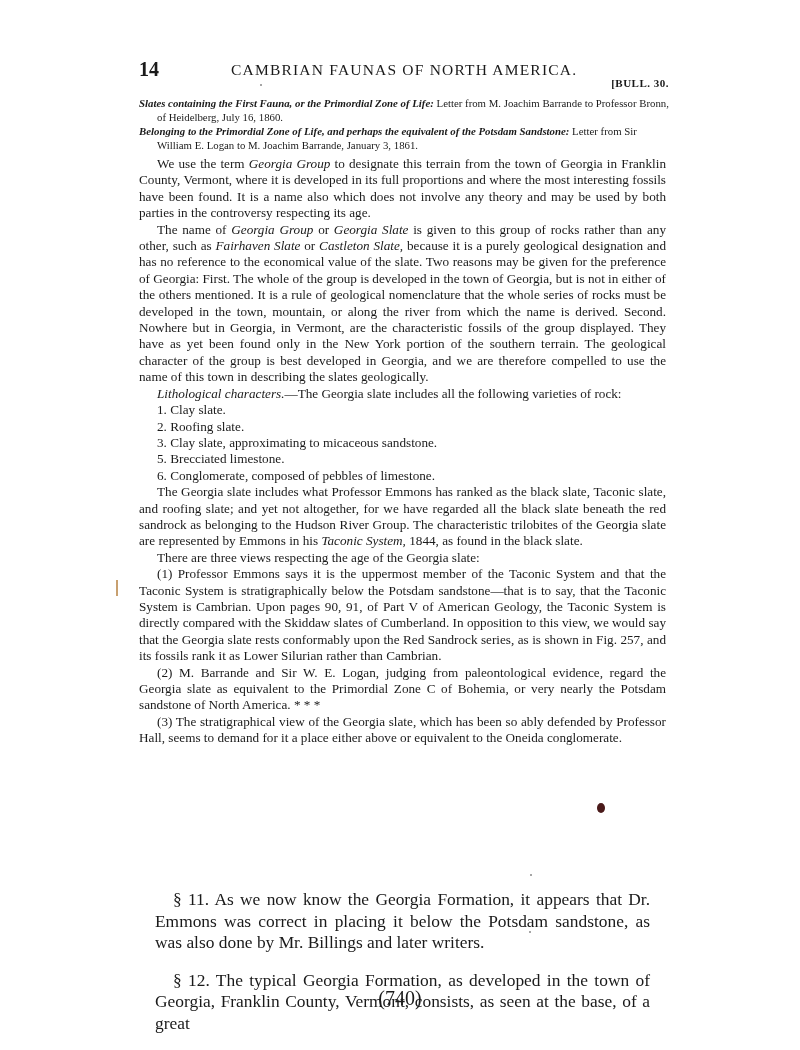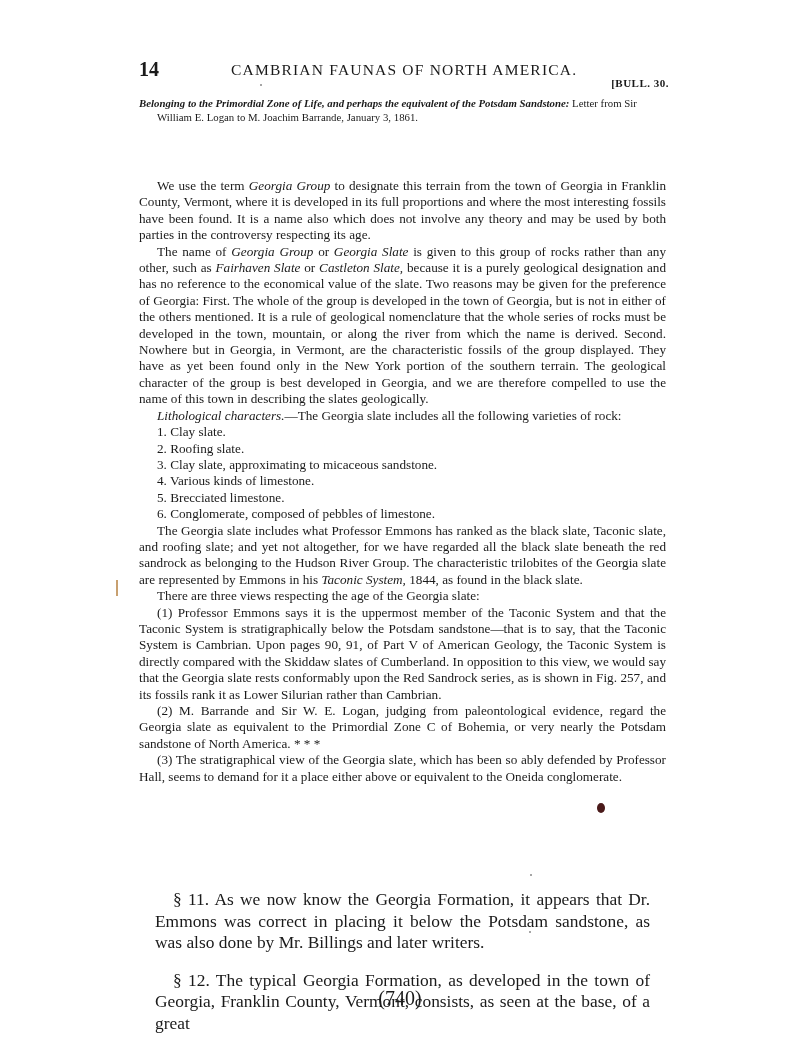--- a/index.html
+++ b/index.html
@@ -9,21 +9,21 @@
 
     .running-head { position: absolute; top: 58px; left: 139px; width: 530px; height: 24px; }
     .page-num { position: absolute; left: 0; top: 0; font-size: 20px; font-weight: bold; }
     .running-title { position: absolute; left: 92px; top: 3px; font-size: 15.5px; letter-spacing: 1.2px; text-align: right; }
     .bull-ref { position: absolute; right: 0; top: 6px; font-size: 11px; font-weight: bold; letter-spacing: 0.5px; margin-top: 13px; }
 
     .refs { position: absolute; top: 96px; left: 139px; width: 534px; font-size: 10.8px; line-height: 14px; }
     .ref { text-indent: -18px; padding-left: 18px; margin: 0; }
     .ref .it { font-style: italic; font-weight: bold; }
 
-    .body-text { position: absolute; top: 156px; left: 139px; width: 527px; font-size: 13.2px; line-height: 16.4px; text-align: justify; margin-top: 22px; }
+    .body-text { position: absolute; top: 156px; left: 139px; width: 527px; font-size: 13.2px; line-height: 16.4px; text-align: justify; }
     .body-text p { margin: 0; text-indent: 18px; }
     .body-text .it { font-style: italic; }
     .list-item { padding-left: 18px; text-indent: 0 !important; }
 
     .large-text { position: absolute; top: 873px; left: 139px; width: 527px; font-size: 17.4px; line-height: 21.5px; text-align: justify; }
     .large-text p { margin: 16px; text-indent: 18px; }
 
     .folio { position: absolute; top: 987px; left: 0; width: 800px; text-align: center; font-size: 20px; }
 
     .margin-mark { position: absolute; left: 116px; top: 580px; width: 1.5px; height: 16px; background: #c8a070; }
@@ -35,31 +35,31 @@
 
 <div class="page">
 
   <div class="running-head">
     <span class="page-num">14</span>
     <span class="running-title">CAMBRIAN FAUNAS OF NORTH AMERICA.</span>
     <span class="bull-ref">[BULL. 30.</span>
   </div>
 
   <div class="refs">
+    <p class="ref"><span class="it">Slates containing the First Fauna, or the Primordial Zone of Life:</span><span> Letter from M. Joachim Barrande to Professor Bronn, of Heidelberg, July 16, 1860.</span></p>
     <p class="ref"><span class="it">Belonging to the Primordial Zone of Life, and perhaps the equivalent of the Potsdam Sandstone:</span><span> Letter from Sir William E. Logan to M. Joachim Barrande, January 3, 1861.</span></p>
   </div>
 
   <div class="body-text">
     <p><span>We use the term </span><span class="it">Georgia Group</span><span> to designate this terrain from the town of Georgia in Franklin County, Vermont, where it is developed in its full proportions and where the most interesting fossils have been found. It is a name also which does not involve any theory and may be used by both parties in the controversy respecting its age.</span></p>
     <p><span>The name of </span><span class="it">Georgia Group</span><span> or </span><span class="it">Georgia Slate</span><span> is given to this group of rocks rather than any other, such as </span><span class="it">Fairhaven Slate</span><span> or </span><span class="it">Castleton Slate,</span><span> because it is a purely geological designation and has no reference to the economical value of the slate. Two reasons may be given for the preference of Georgia: First. The whole of the group is developed in the town of Georgia, but is not in either of the others mentioned. It is a rule of geological nomenclature that the whole series of rocks must be developed in the town, mountain, or along the river from which the name is derived. Second. Nowhere but in Georgia, in Vermont, are the characteristic fossils of the group displayed. They have as yet been found only in the New York portion of the southern terrain. The geological character of the group is best developed in Georgia, and we are therefore compelled to use the name of this town in describing the slates geologically.</span></p>
     <p><span class="it">Lithological characters.</span><span>—The Georgia slate includes all the following varieties of rock:</span></p>
     <p class="list-item">1. Clay slate.</p>
     <p class="list-item">2. Roofing slate.</p>
     <p class="list-item">3. Clay slate, approximating to micaceous sandstone.</p>
-    <p class="list-item">4. Various kinds of limestone.</p>
     <p class="list-item">5. Brecciated limestone.</p>
     <p class="list-item">6. Conglomerate, composed of pebbles of limestone.</p>
     <p><span>The Georgia slate includes what Professor Emmons has ranked as the black slate, Taconic slate, and roofing slate; and yet not altogether, for we have regarded all the black slate beneath the red sandrock as belonging to the Hudson River Group. The characteristic trilobites of the Georgia slate are represented by Emmons in his </span><span class="it">Taconic System,</span><span> 1844, as found in the black slate.</span></p>
     <p>There are three views respecting the age of the Georgia slate:</p>
     <p>(1) Professor Emmons says it is the uppermost member of the Taconic System and that the Taconic System is stratigraphically below the Potsdam sandstone—that is to say, that the Taconic System is Cambrian. Upon pages 90, 91, of Part V of American Geology, the Taconic System is directly compared with the Skiddaw slates of Cumberland. In opposition to this view, we would say that the Georgia slate rests conformably upon the Red Sandrock series, as is shown in Fig. 257, and its fossils rank it as Lower Silurian rather than Cambrian.</p>
     <p>(2) M. Barrande and Sir W. E. Logan, judging from paleontological evidence, regard the Georgia slate as equivalent to the Primordial Zone C of Bohemia, or very nearly the Potsdam sandstone of North America.   *   *   *</p>
     <p>(3) The stratigraphical view of the Georgia slate, which has been so ably defended by Professor Hall, seems to demand for it a place either above or equivalent to the Oneida conglomerate.</p>
   </div>
 
   <div class="large-text">

